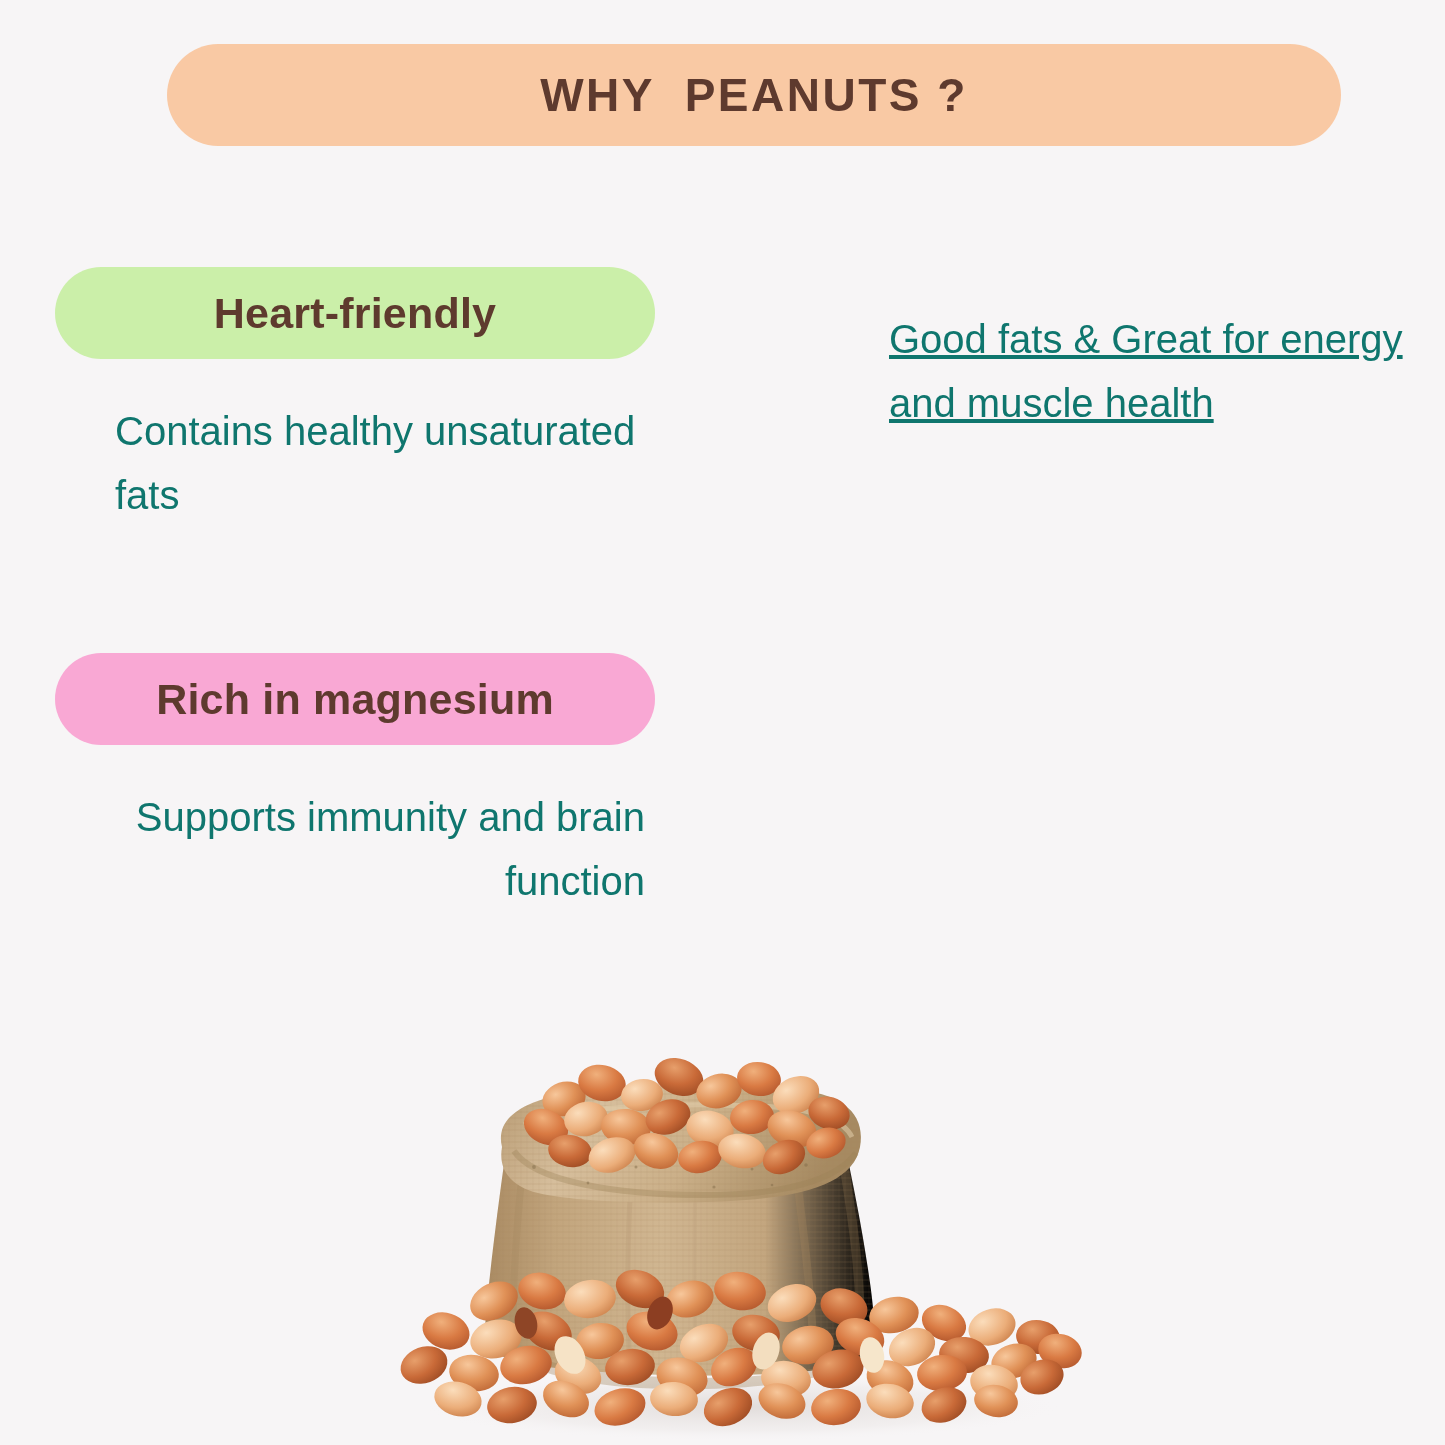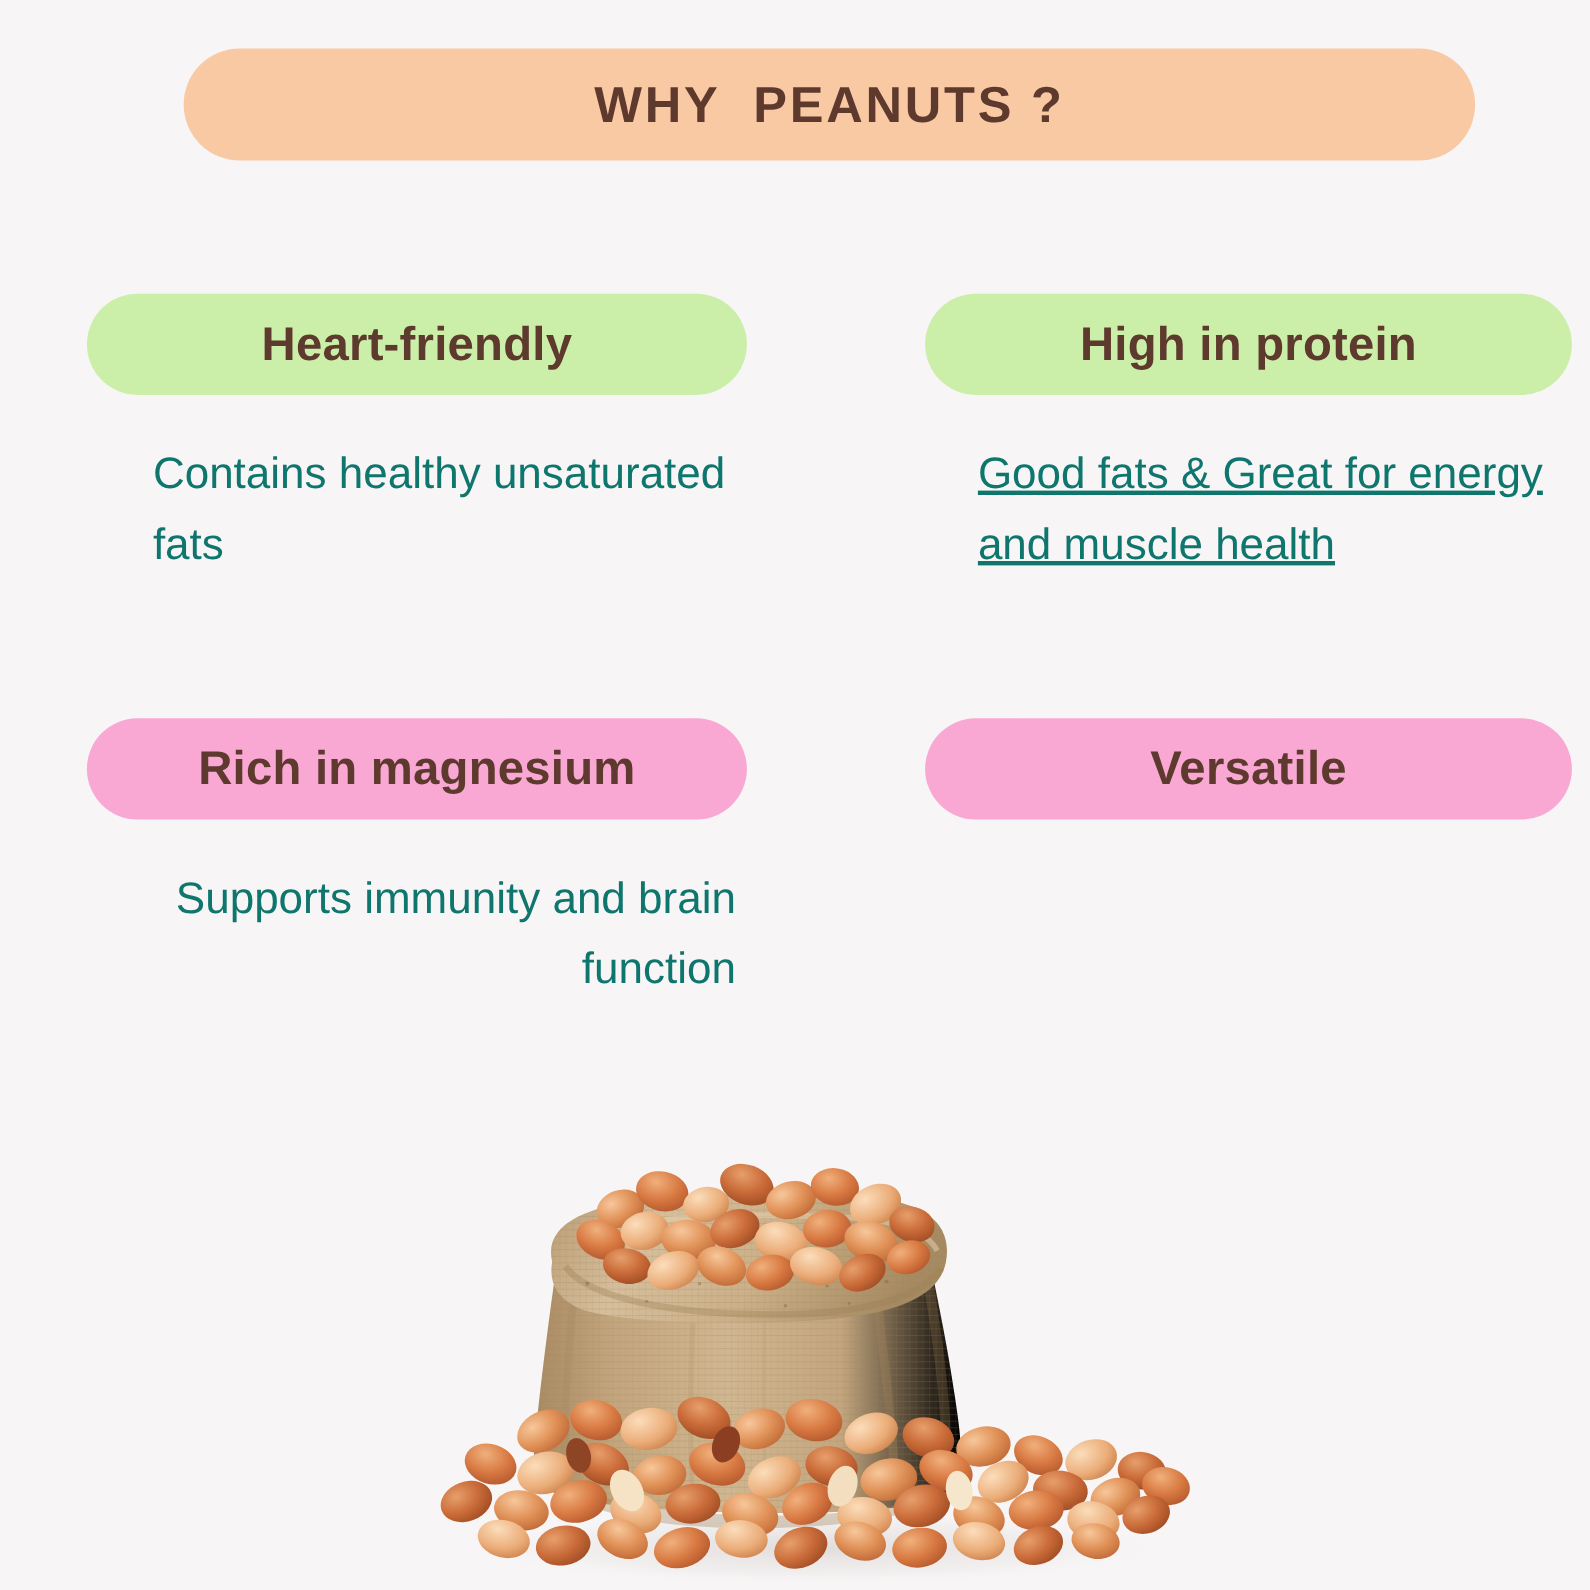--- a/index.html
+++ b/index.html
@@ -41,21 +41,21 @@
   .title-text {
     font-family:"Liberation Sans", sans-serif;
     font-size:46px;
     font-weight:bold;
     letter-spacing:2.5px;
     color:#5E3A2E;
     white-space:pre;
   }
 
   
-  .col-left  { position:absolute; left:60px;  width:600px; }
+  .col-left  { position:absolute; left:36px;  width:600px; }
   .col-right { position:absolute; left:822px; width:588px; }
 
   .row1 { top:267px; }
   .row2 { top:653px; }
 
   .pill {
     height:92px;
     border-radius:46px;
     display:flex;
     align-items:center;
@@ -107,37 +107,31 @@
   </div>
 
   <div class="col-left row1">
     <div class="pill green">
       <span class="pill-label">Heart-friendly</span>
     </div>
     <div class="desc">Contains healthy unsaturated fats</div>
   </div>
 
   <div class="col-right row1">
-    <div class="pill green">
-      <span class="pill-label">High in protein</span>
-    </div>
     <div class="desc">Good fats &amp; Great for energy and muscle health</div>
   </div>
 
   <div class="col-left row2">
     <div class="pill peach">
       <span class="pill-label">Rich in magnesium</span>
     </div>
     <div class="desc">Supports immunity and brain function</div>
   </div>
 
   <div class="col-right row2">
-    <div class="pill peach">
-      <span class="pill-label">Versatile</span>
-    </div>
   </div>
 
   <div class="artwork">
     <svg viewBox="0 0 735 390" xmlns="http://www.w3.org/2000/svg">
       <defs>
         <linearGradient id="sackBody" x1="0" y1="0" x2="1" y2="0">
           <stop offset="0%" stop-color="#A98A62"></stop>
           <stop offset="18%" stop-color="#C2A57D"></stop>
           <stop offset="45%" stop-color="#D0B691"></stop>
           <stop offset="72%" stop-color="#C3A67F"></stop>

